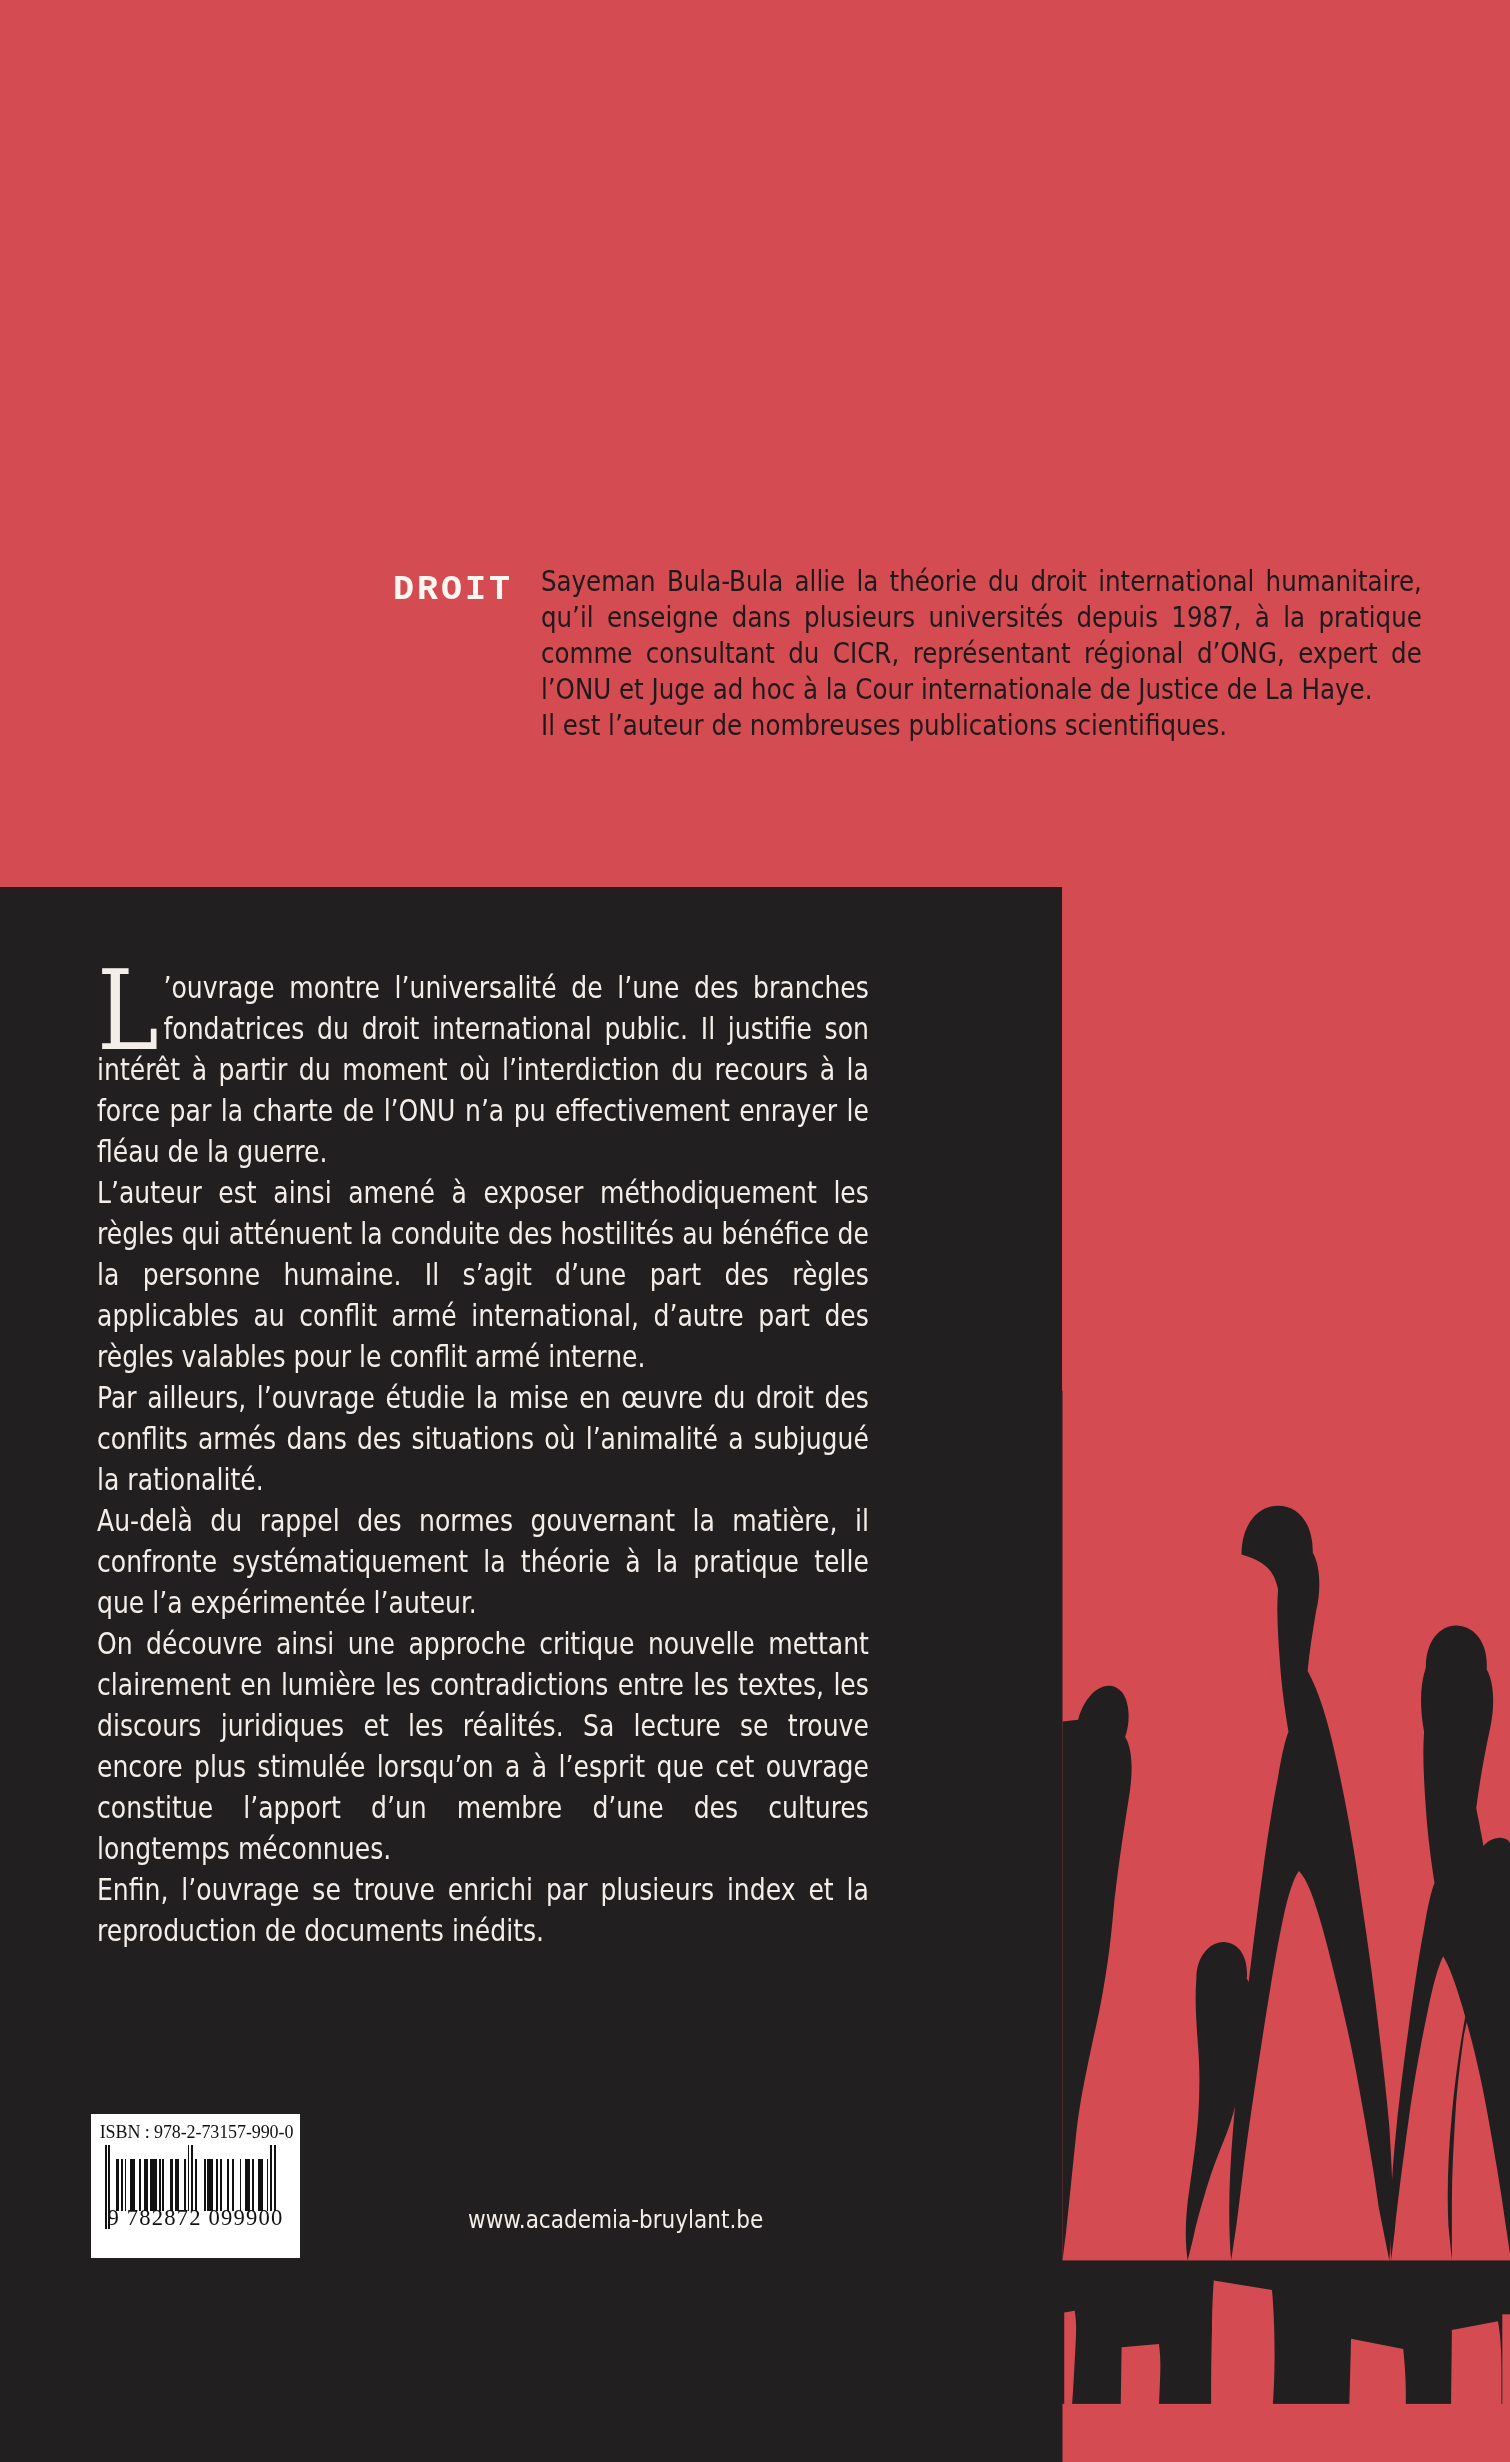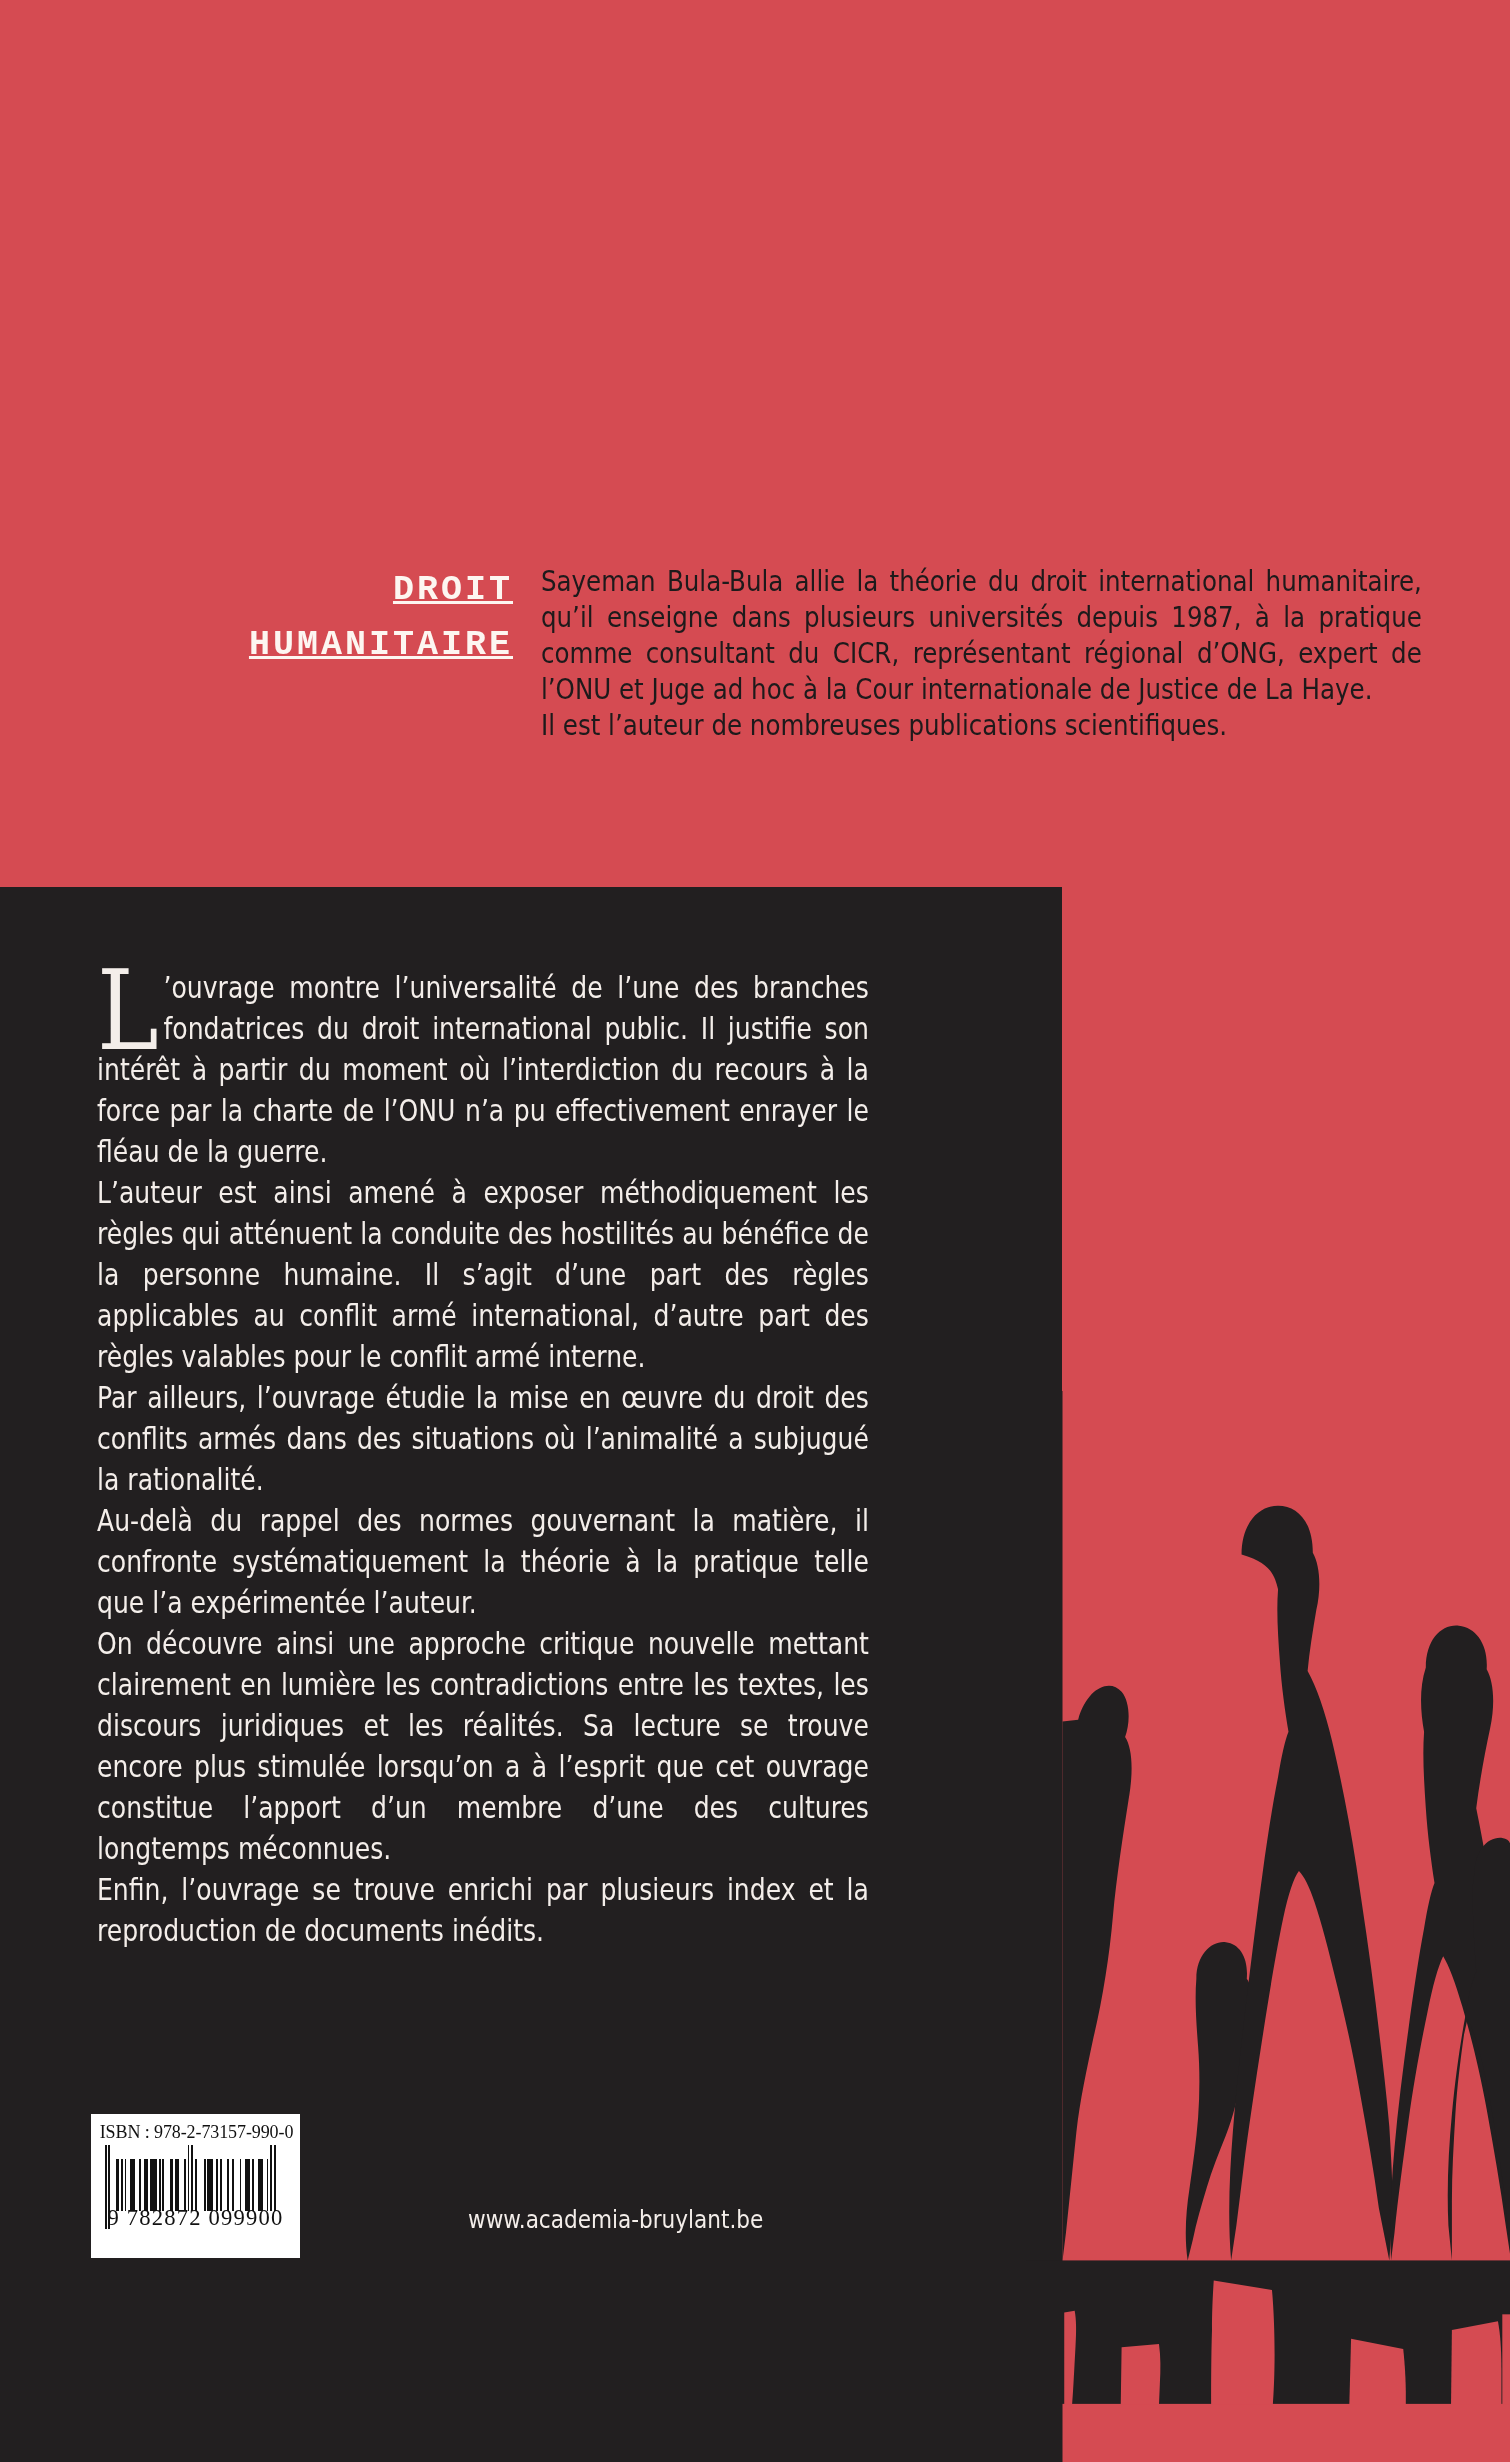--- a/index.html
+++ b/index.html
@@ -23,21 +23,21 @@
     top: 563px;
     width: 461px;
     text-align: right;
     color: #fdf6f1;
     font-family: "Liberation Mono", "DejaVu Sans Mono", monospace;
     font-weight: bold;
     font-size: 35px;
     letter-spacing: 3px;
     line-height: 55px;
   }
-  .title-line { display: block; white-space: nowrap; text-decoration: underline; }
+  .title-line { display: block; white-space: nowrap; }
 
   
   .bio {
     position: absolute;
     left: 541px;
     top: 563px;
     width: 937px;
     color: #1d1a1b;
     font-family: "DejaVu Sans Condensed", "Liberation Sans Narrow", "Liberation Sans", sans-serif;
     font-size: 29px;
@@ -154,21 +154,20 @@
   }
   .art svg { display: block; width: 100%; height: 100%; }
 </style>
 </head>
 <body>
 
 <div id="cover">
 
   <div class="title-block">
     <span class="title-line">DROIT</span>
-    <span class="title-line">HUMANITAIRE</span>
   </div>
 
   <div class="bio">
     <p class="just">Sayeman Bula-Bula allie la théorie du droit international humanitaire, qu’il enseigne dans plusieurs universités depuis 1987, à la pratique comme consultant du CICR, représentant régional d’ONG, expert de l’ONU et Juge ad hoc à la Cour internationale de Justice de La Haye.</p>
     <p>Il est l’auteur de nombreuses publications scientifiques.</p>
   </div>
 
   <div class="dark-panel"></div>
 
   <div class="art">

